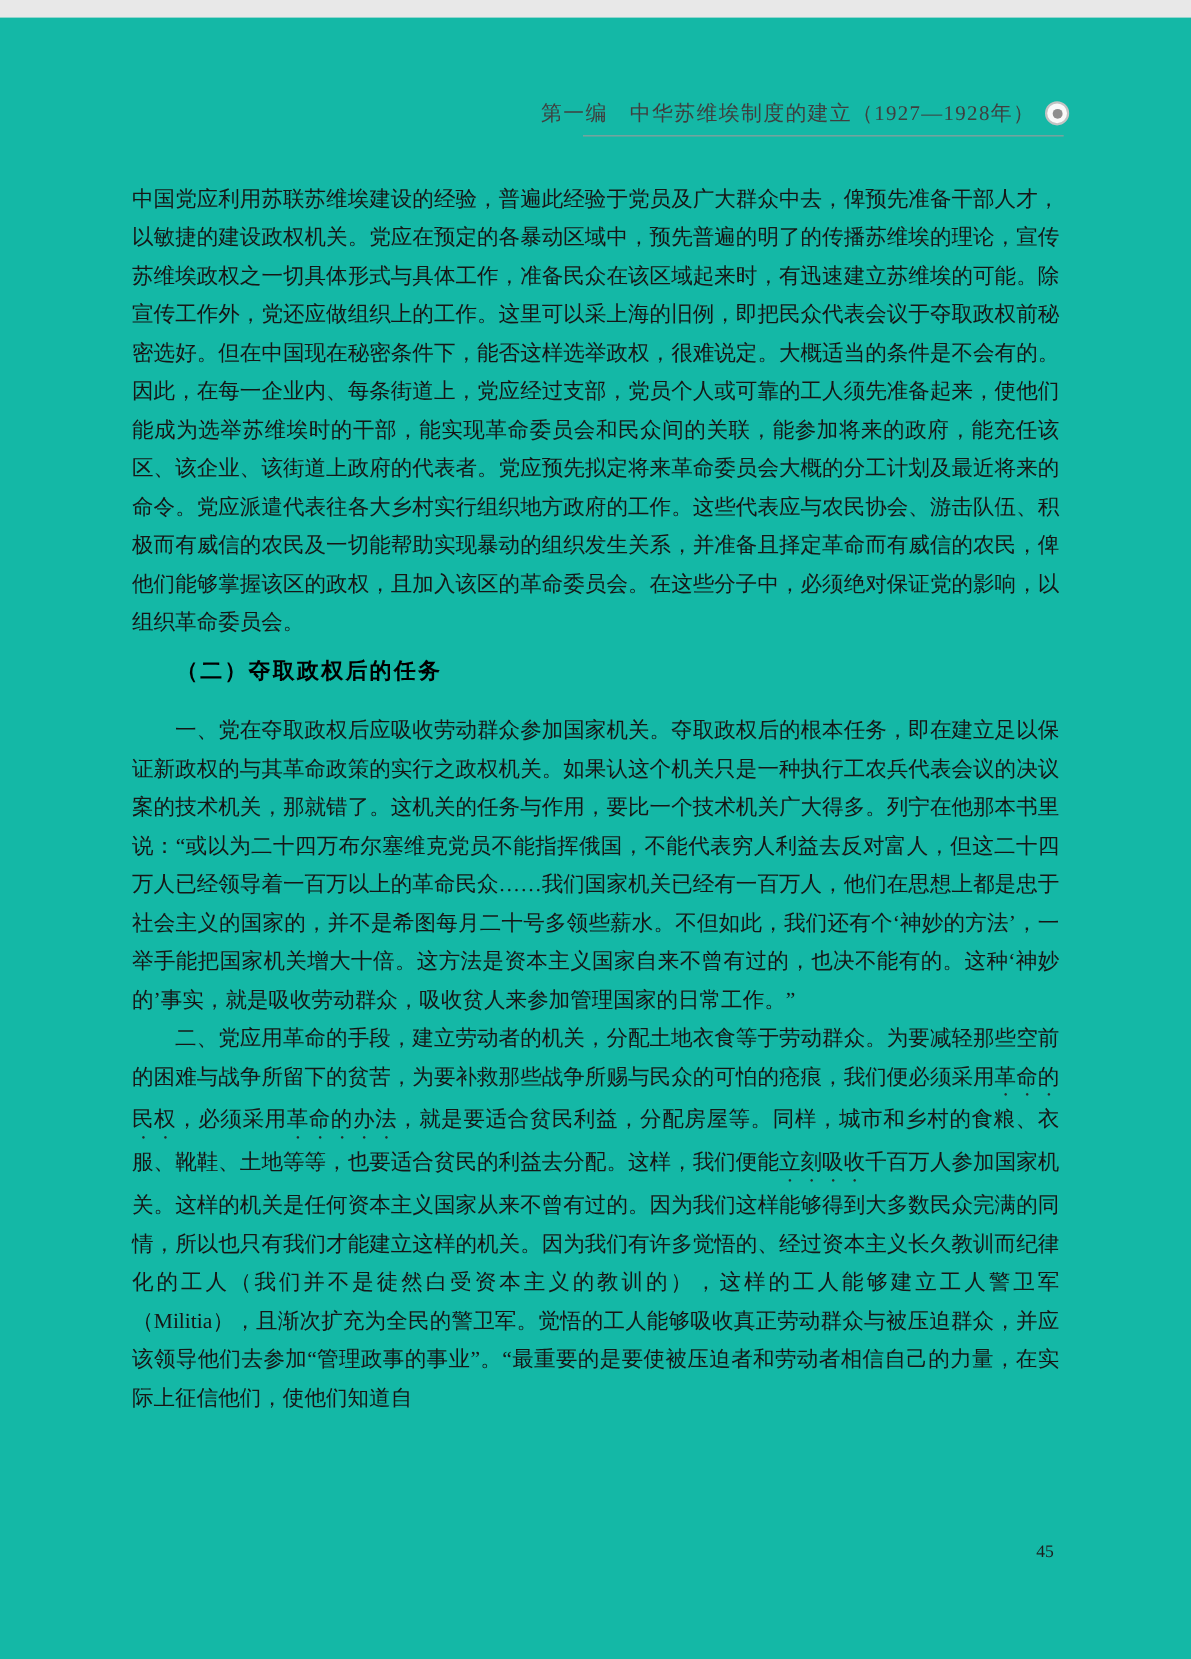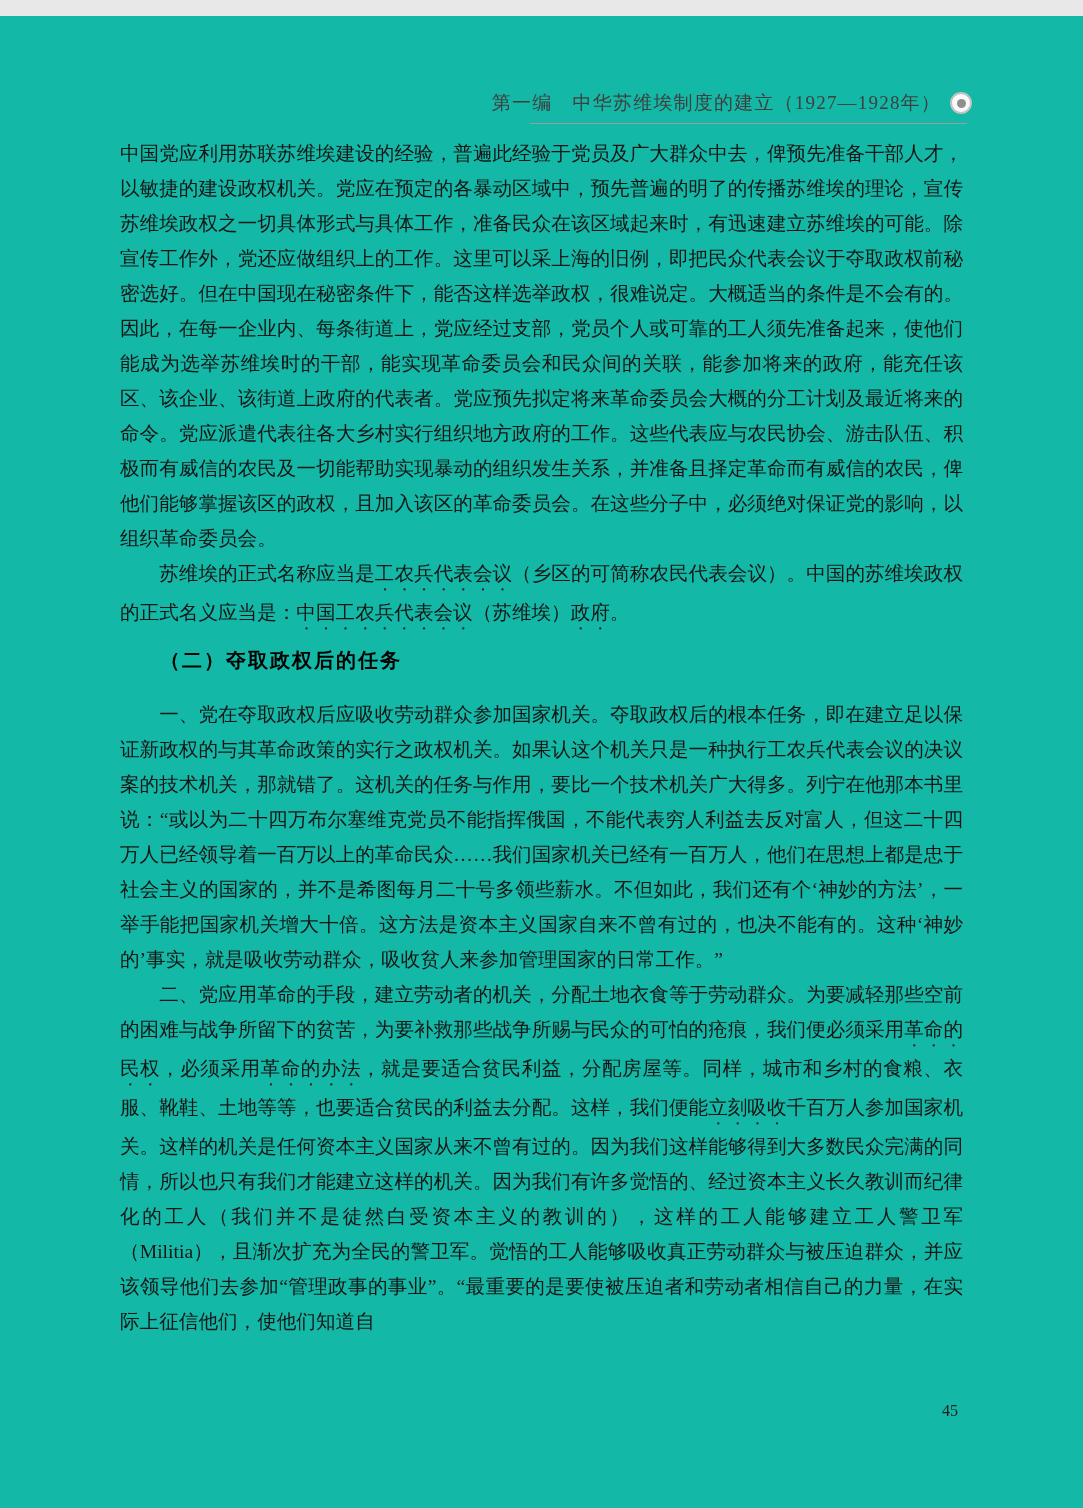--- a/index.html
+++ b/index.html
@@ -54,21 +54,21 @@
   .header-rule {
     position: absolute;
     top: 107px;
     left: 530px;
     width: 437px;
     height: 1px;
     background: #9c9c9c;
   }
   .content {
     position: absolute;
-    top: 120px;
+    top: 148px;
     left: 120px;
     width: 843px;
     font-size: 19.6px;
     line-height: 35px;
     text-align: justify;
     text-justify: inter-ideograph;
   }
   .para { margin: 0; }
   .para.indent { text-indent: 2em; }
   .heading {
@@ -104,21 +104,20 @@
     <span class="header-text">第一编　中华苏维埃制度的建立（1927—1928年）</span>
     <span class="header-orn">
         <span class="dot"></span>
       </span>
   </div>
 
   <div class="header-rule"></div>
 
   <main class="content" id="page-content">
       <p class="para"><span>中国党应利用苏联苏维埃建设的经验，普遍此经验于党员及广大群众中去，俾预先准备干部人才，以敏捷的建设政权机关。党应在预定的各暴动区域中，预先普遍的明了的传播苏维埃的理论，宣传苏维埃政权之一切具体形式与具体工作，准备民众在该区域起来时，有迅速建立苏维埃的可能。除宣传工作外，党还应做组织上的工作。这里可以采上海的旧例，即把民众代表会议于夺取政权前秘密选好。但在中国现在秘密条件下，能否这样选举政权，很难说定。大概适当的条件是不会有的。因此，在每一企业内、每条街道上，党应经过支部，党员个人或可靠的工人须先准备起来，使他们能成为选举苏维埃时的干部，能实现革命委员会和民众间的关联，能参加将来的政府，能充任该区、该企业、该街道上政府的代表者。党应预先拟定将来革命委员会大概的分工计划及最近将来的命令。党应派遣代表往各大乡村实行组织地方政府的工作。这些代表应与农民协会、游击队伍、积极而有威信的农民及一切能帮助实现暴动的组织发生关系，并准备且择定革命而有威信的农民，俾他们能够掌握该区的政权，且加入该区的革命委员会。在这些分子中，必须绝对保证党的影响，以组织革命委员会。</span></p>
-      <p class="para indent"><span>苏维埃的正式名称应当是</span><span class="em">工农兵代表会议</span><span>（乡区的可简称农民代表会议）。中国的苏维埃政权的正式名义应当是：</span><span class="em">中国工农兵代表会议</span><span>（苏维埃）</span><span class="em">政府</span><span>。</span></p>
       <h2 class="heading"><span>（二）夺取政权后的任务</span></h2>
       <p class="para indent"><span>一、党在夺取政权后应吸收劳动群众参加国家机关。夺取政权后的根本任务，即在建立足以保证新政权的与其革命政策的实行之政权机关。如果认这个机关只是一种执行工农兵代表会议的决议案的技术机关，那就错了。这机关的任务与作用，要比一个技术机关广大得多。列宁在他那本书里说：“或以为二十四万布尔塞维克党员不能指挥俄国，不能代表穷人利益去反对富人，但这二十四万人已经领导着一百万以上的革命民众……我们国家机关已经有一百万人，他们在思想上都是忠于社会主义的国家的，并不是希图每月二十号多领些薪水。不但如此，我们还有个‘神妙的方法’，一举手能把国家机关增大十倍。这方法是资本主义国家自来不曾有过的，也决不能有的。这种‘神妙的’事实，就是吸收劳动群众，吸收贫人来参加管理国家的日常工作。”</span></p>
       <p class="para indent"><span>二、党应用革命的手段，建立劳动者的机关，分配土地衣食等于劳动群众。为要减轻那些空前的困难与战争所留下的贫苦，为要补救那些战争所赐与民众的可怕的疮痕，我们便必须采用</span><span class="em">革命的民权</span><span>，必须采用</span><span class="em">革命的办法</span><span>，就是要适合贫民利益，分配房屋等。同样，城市和乡村的食粮、衣服、靴鞋、土地等等，也要适合贫民的利益去分配。这样，我们便能</span><span class="em">立刻吸收</span><span>千百万人参加国家机关。这样的机关是任何资本主义国家从来不曾有过的。因为我们这样能够得到大多数民众完满的同情，所以也只有我们才能建立这样的机关。因为我们有许多觉悟的、经过资本主义长久教训而纪律化的工人（我们并不是徒然白受资本主义的教训的），这样的工人能够建立工人警卫军（Militia），且渐次扩充为全民的警卫军。觉悟的工人能够吸收真正劳动群众与被压迫群众，并应该领导他们去参加“管理政事的事业”。“最重要的是要使被压迫者和劳动者相信自己的力量，在实际上征信他们，使他们知道自</span></p>
     </main>
 
   <div class="page-number">45</div>
 
 </div>
 
 </body></html>

